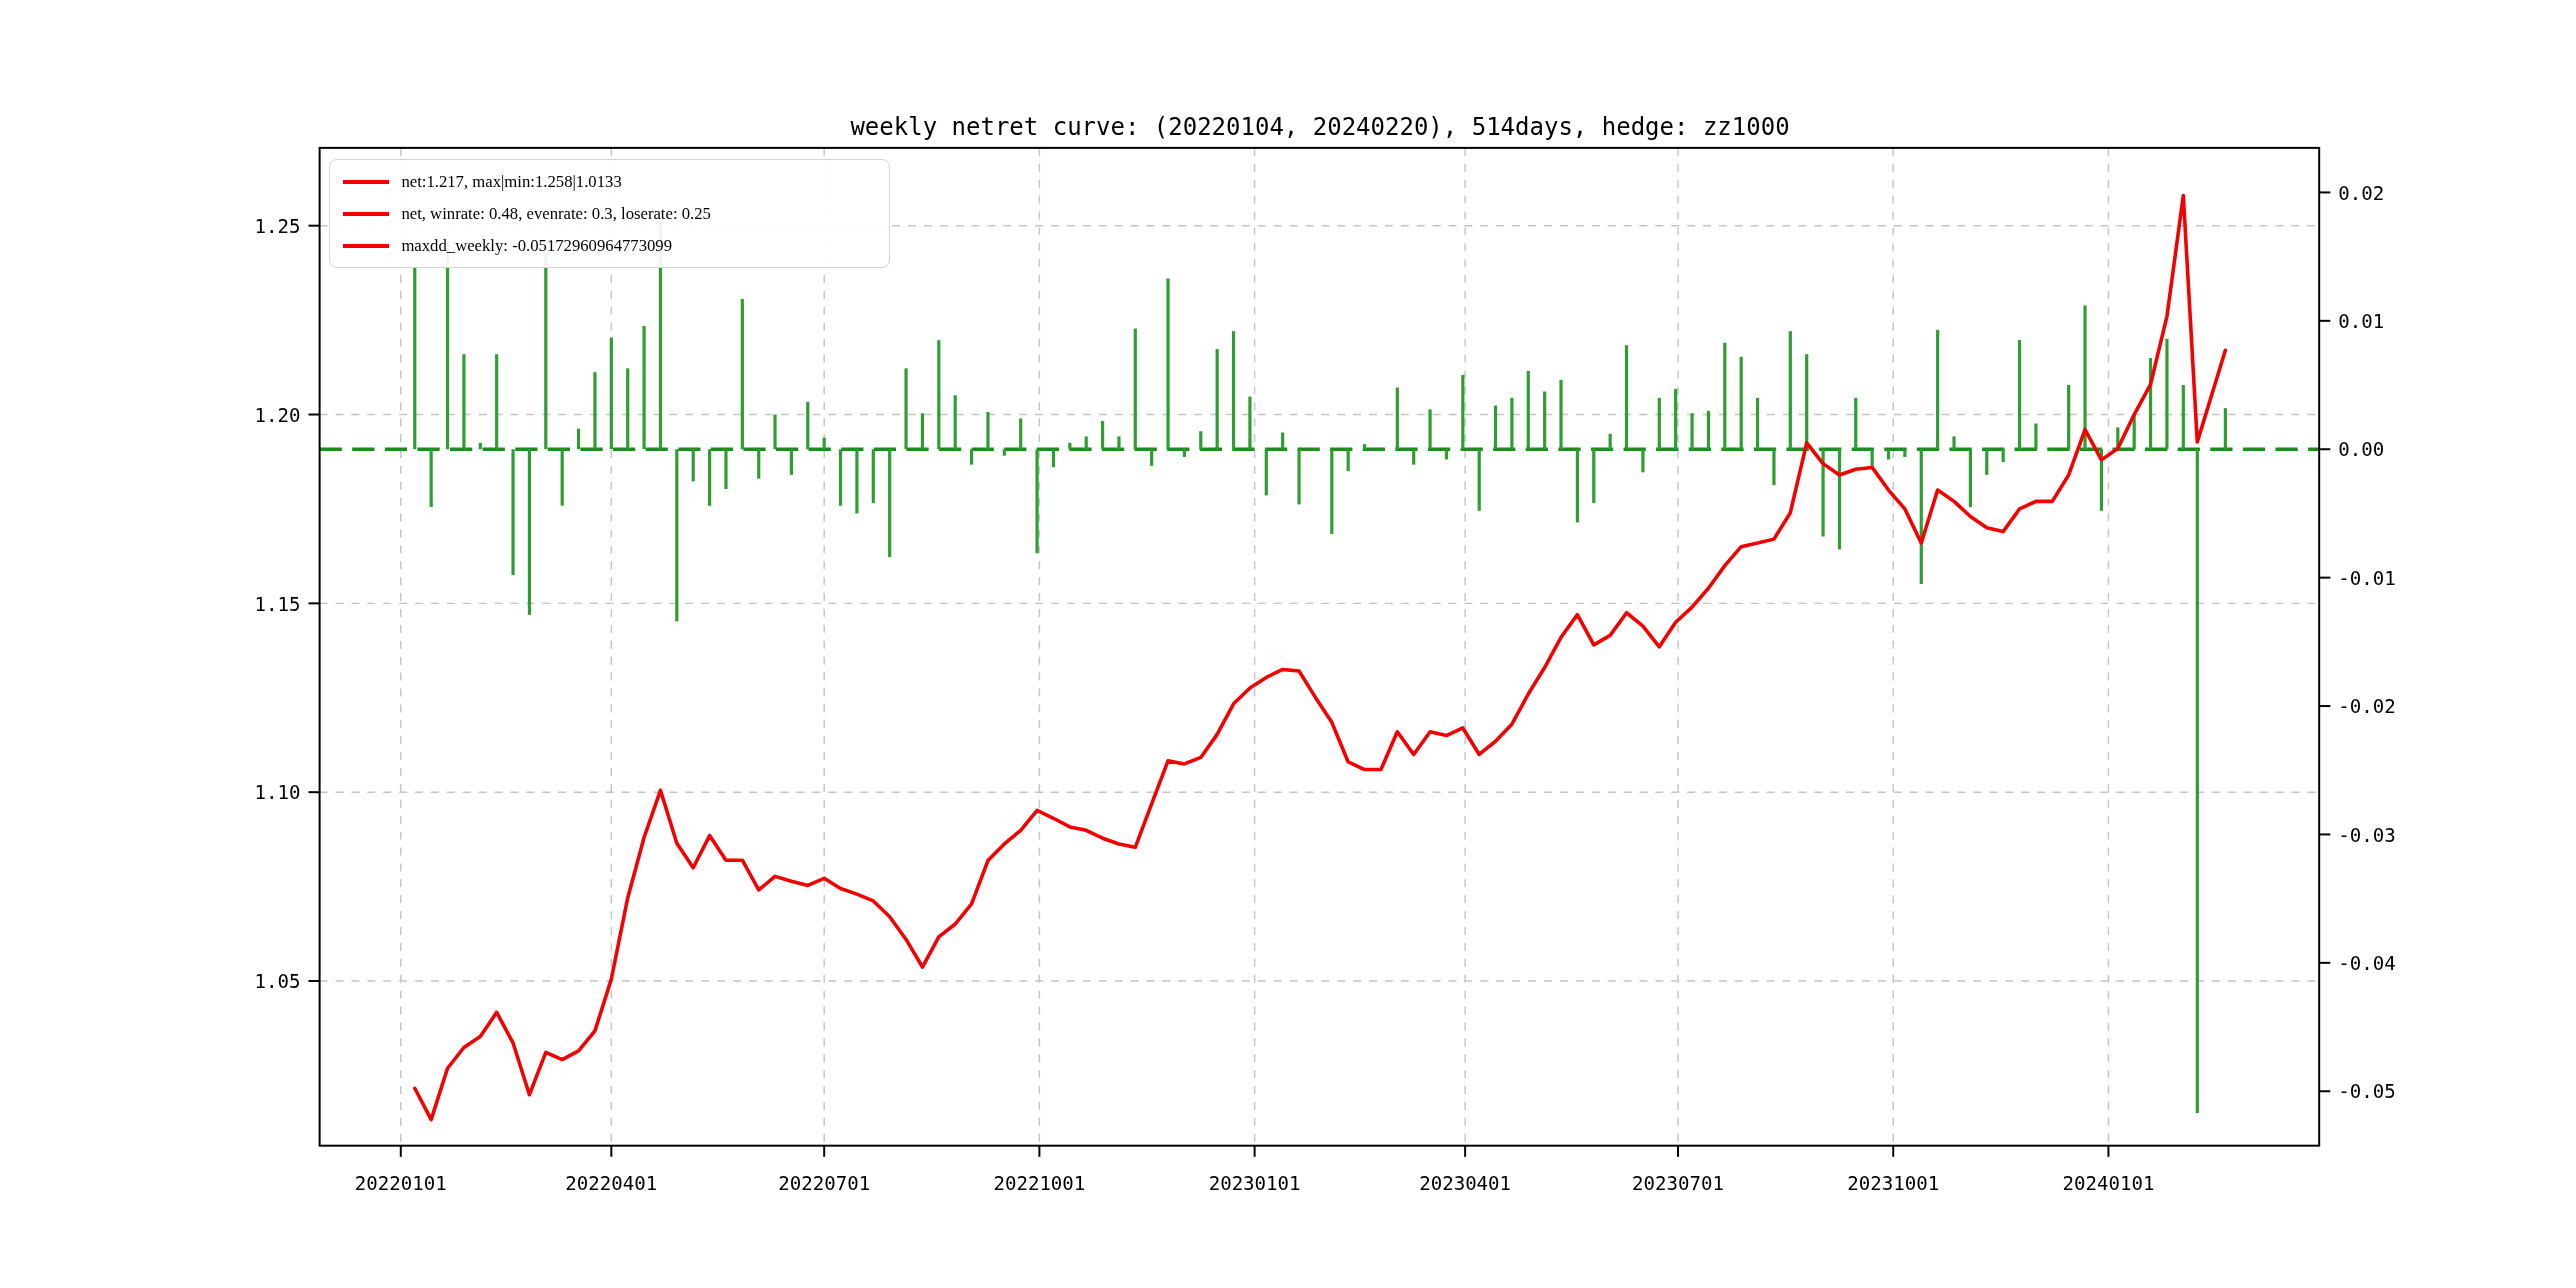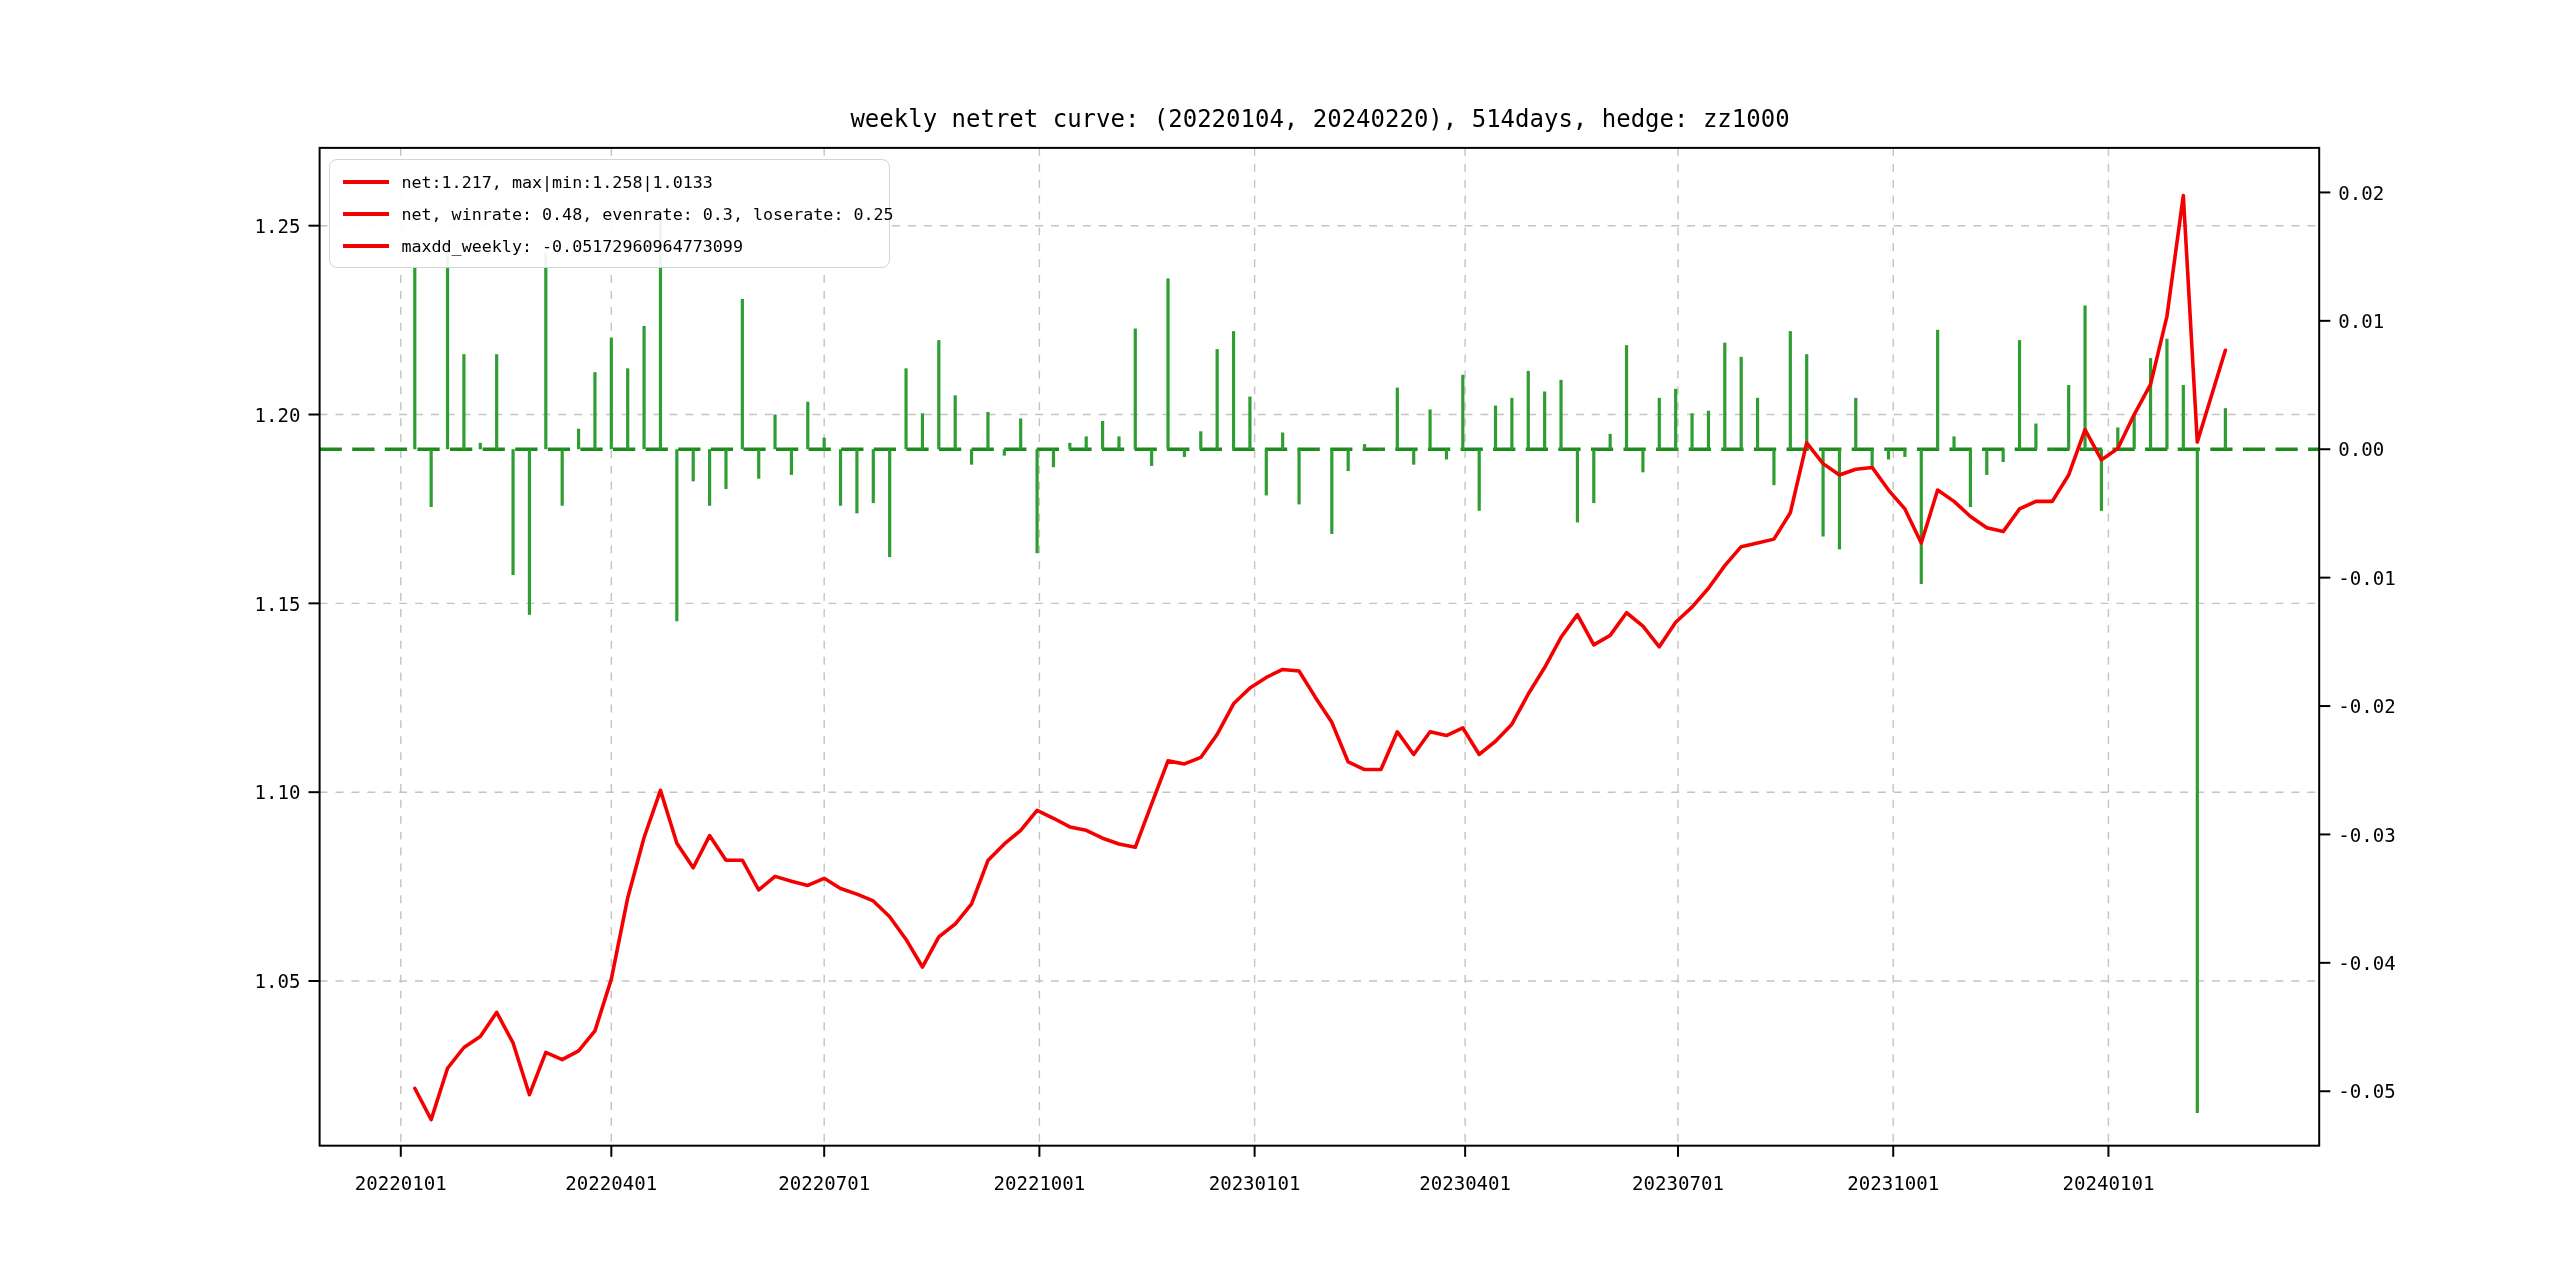--- a/index.html
+++ b/index.html
@@ -1,28 +1,28 @@
 <!DOCTYPE html>
 <html style="font-size:12.7px"><head>
 <meta charset="utf-8">
 <style>
   html,body{margin:0;padding:0;background:#ffffff;}
   body{font-family:"DejaVu Sans Mono","Liberation Mono",monospace;}
   #stage{position:relative;width:2576px;height:1288px;background:#ffffff;overflow:hidden;}
   #chart-svg{position:absolute;left:0;top:0;}
   #chart-title{
-    position:absolute;left:320px;top:105px;width:2000px;text-align:center;
+    position:absolute;left:320px;top:113px;width:2000px;text-align:center;
     font-size:24px;color:#000000;white-space:pre;
   }
   .legend{
     position:absolute;left:329px;top:159px;width:561px;box-sizing:border-box;
     background:rgba(255,255,255,0.92);border:1.6px solid #d4d4d4;border-radius:8px;
     padding:9.5px 14.3px 9.5px 12.7px;display:flex;flex-direction:column;gap:8px;
   }
-  .legend-row{display:flex;align-items:center;gap:12.7px;height:24px;}
+  .legend-row{display:flex;align-items:center;gap:12.7px;height:24px;font-family:Liberation Serif, serif;}
   .legend-swatch{display:inline-block;width:46px;height:0;border-top:4px solid #f40000;flex:0 0 auto;}
   .legend-label{font-size:16.7px;color:#000000;white-space:pre;}
 </style>
 </head>
 <body>
 
 <div id="stage">
   <svg id="chart-svg" width="2576" height="1288" viewBox="0 0 3240 1620">
       <line x1="402" y1="283.8538985616955" x2="2917" y2="283.8538985616955" stroke="#c4c4c4" stroke-width="1.8" stroke-dasharray="10 10"></line>
       <line x1="402" y1="521.3633610900833" x2="2917" y2="521.3633610900833" stroke="#c4c4c4" stroke-width="1.8" stroke-dasharray="10 10"></line>

